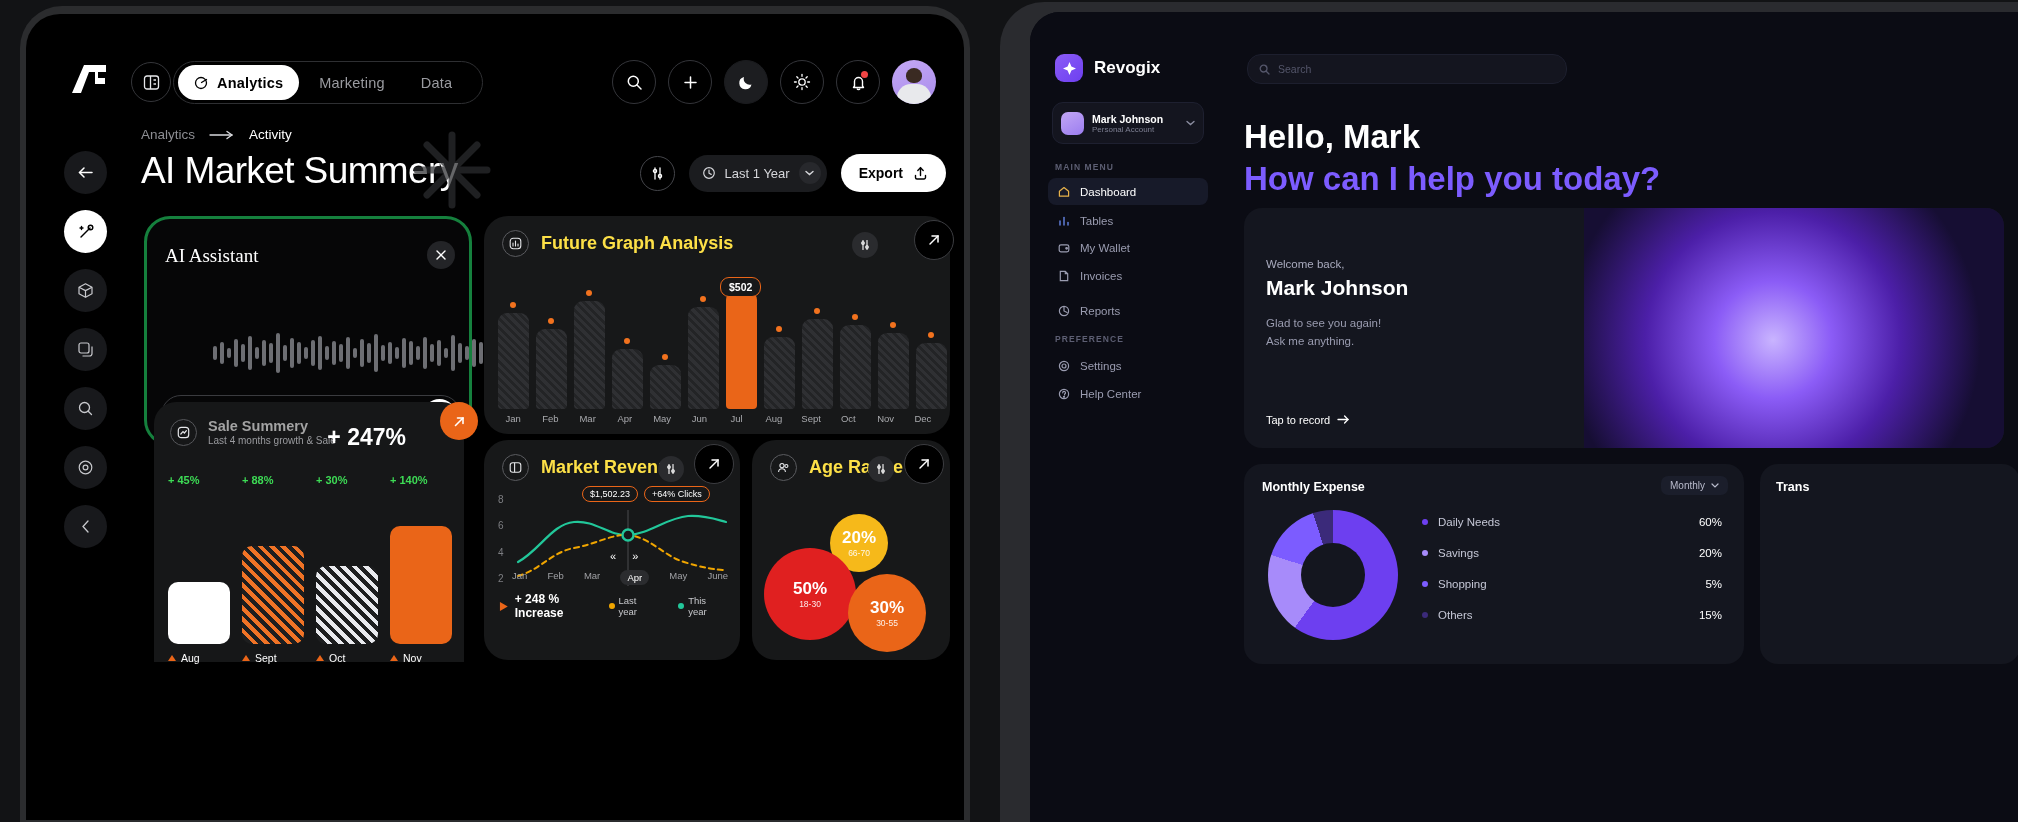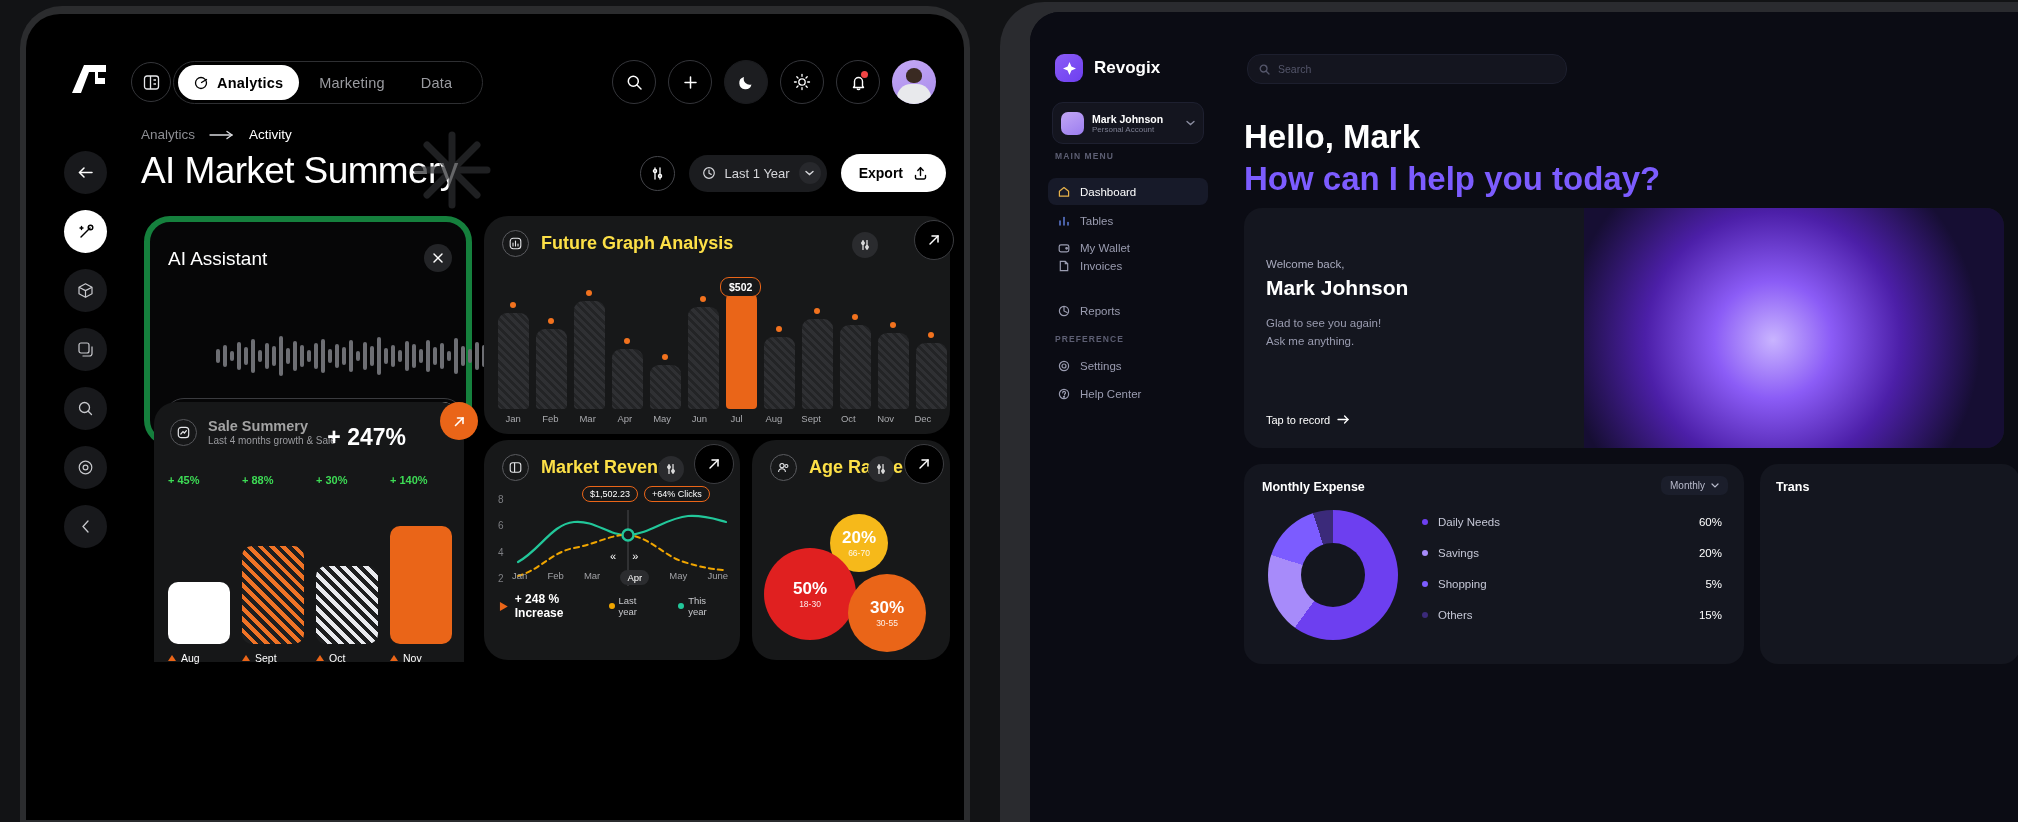--- a/index.html
+++ b/index.html
@@ -63,21 +63,21 @@
             align-items:center; gap:10px; padding:0 18px; font-size:14px; font-weight:600; }
 
   
   .rail { position:absolute; left:38px; top:137px; display:flex; flex-direction:column; gap:16px; }
   .rbtn { width:43px; height:43px; border-radius:50%; background:#18191c;
           display:flex; align-items:center; justify-content:center; }
   .rbtn.white { background:#fff; }
 
   
   .aicard { position:absolute; left:118px; top:202px; width:328px; height:230px;
-            border:6px solid #15803d; border-radius:26px; background:#060607; }
+            border:3px solid #15803d; border-radius:26px; background:#060607;font-family:Liberation Serif, serif; }
   .aicard h3 { position:absolute; left:18px; top:26px; color:#fff; font-size:19px; font-weight:400; }
   .closebtn { position:absolute; right:14px; top:22px; width:28px; height:28px; border-radius:50%;
               background:#232427; display:flex; align-items:center; justify-content:center; }
   .wave { position:absolute; left:66px; top:110px; display:flex; align-items:center; gap:3px; height:48px; }
   .wave i { width:4px; border-radius:2px; background:#6d6e73; display:block; }
   .prompt { position:absolute; left:14px; top:176px; width:300px; height:40px; border:1px solid #3a3b3f;
             border-radius:22px; display:flex; align-items:center; padding:0 14px; }
   .prompt span { color:#d7d8dc; font-size:12.5px; }
   .prompt .mag { position:absolute; right:4px; top:3px; width:33px; height:33px; border-radius:50%;
                  background:#fff; display:flex; align-items:center; justify-content:center; }
@@ -740,21 +740,21 @@
         <span class="pic"></span>
         <span style="flex:1">
           <b>Mark Johnson</b>
           <small>Personal Account</small>
         </span>
         <svg width="9" height="6" viewBox="0 0 9 6" fill="none" stroke="#8b8da0" stroke-width="1.3" stroke-linecap="round">
             <path d="M1 1.4 L4.5 4.6 L8 1.4"></path>
           </svg>
       </div>
 
-      <div class="seclbl" style="top:139px">MAIN MENU</div>
+      <div class="seclbl" style="top:150px">MAIN MENU</div>
       <div class="ritem on" style="top:166px">
         <svg width="12" height="12" viewBox="0 0 12 12" fill="none" stroke="#e8b24a" stroke-width="1.2" stroke-linejoin="round">
             <path d="M1.4 5.3 L6 1.5 L10.6 5.3 V10.2 H1.4 Z"></path>
           </svg>
         <span>Dashboard</span>
       </div>
       <div class="ritem" style="top:195px">
         <svg width="12" height="12" viewBox="0 0 12 12" fill="none" stroke="#6d8ef5" stroke-width="1.3" stroke-linecap="round">
             <line x1="2" y1="10" x2="2" y2="6"></line>
             <line x1="6" y1="10" x2="6" y2="2.5"></line>
@@ -762,21 +762,21 @@
           </svg>
         <span>Tables</span>
       </div>
       <div class="ritem" style="top:222px">
         <svg width="12" height="12" viewBox="0 0 12 12" fill="none" stroke="#9a9cb0" stroke-width="1.2">
             <rect x="1.2" y="2.8" width="9.6" height="7" rx="1.8"></rect>
             <circle cx="8.6" cy="6.3" r=".8" fill="#9a9cb0"></circle>
           </svg>
         <span>My Wallet</span>
       </div>
-      <div class="ritem" style="top:240px">
+      <div class="ritem" style="top:250px">
         <svg width="12" height="12" viewBox="0 0 12 12" fill="none" stroke="#9a9cb0" stroke-width="1.2">
             <path d="M2.3 1.3h5l2.4 2.4v7H2.3Z"></path>
             <path d="M7.3 1.3v2.4h2.4"></path>
           </svg>
         <span>Invoices</span>
       </div>
       <div class="ritem" style="top:285px">
         <svg width="12" height="12" viewBox="0 0 12 12" fill="none" stroke="#9a9cb0" stroke-width="1.2">
             <circle cx="6" cy="6" r="4.6"></circle>
             <path d="M6 1.4 V6 L9.6 7.8"></path>

